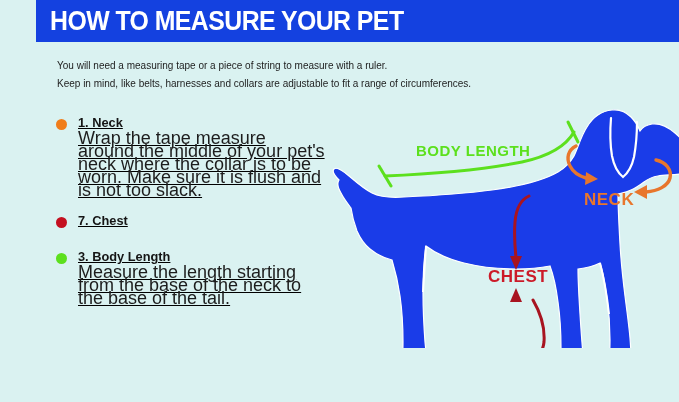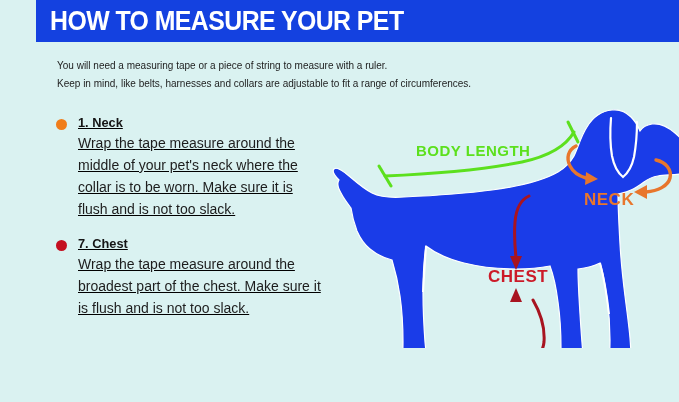--- a/index.html
+++ b/index.html
@@ -81,22 +81,22 @@
     border-radius: 50%;
   }
   .step-title {
     font-size: 12.8px;
     font-weight: bold;
     color: #151515;
     line-height: 16px;
     margin-bottom: 1px;
   }
   .step-body {
-    font-size: 14px;
-    line-height: 22px;
+    font-size: 18px;
+    line-height: 13px;
     color: #1d1d1d;
   }
 
   
   #diagram {
     position: absolute;
     left: 286px;
     top: 100px;
     width: 393px;
     height: 302px;
@@ -127,23 +127,27 @@
 
     <div class="step">
       <span class="step-bullet" style="background:#f07d1a"></span>
       <div class="step-title">1. Neck</div>
       <div class="step-body">Wrap the tape measure around the middle of your pet's neck where the collar is to be worn. Make sure it is flush and is not too slack.</div>
     </div>
 
     <div class="step" style="margin-bottom:20px">
       <span class="step-bullet" style="background:#c41020"></span>
       <div class="step-title">7. Chest</div>
-      <div class="step-body">Wrap the tape measure around the broadest part of the chest. Make sure it is flush and is not too slack.</div>
     </div>
 
+    <div class="step">
+      <span class="step-bullet" style="background:#5ce01e"></span>
+      <div class="step-title">3. Body Length</div>
+      <div class="step-body">Measure the length starting from the base of the neck to the base of the tail.</div>
+    </div>
 
   </div>
 
   <div id="diagram">
     <svg width="393" height="302" viewBox="0 0 393 302" xmlns="http://www.w3.org/2000/svg">
 
       <path fill="#1a3ce8" stroke="#ffffff" stroke-width="1.2" d="M 17,80
                C 12,75 10,71 12,69
                C 14,67 20,70 27,76
                C 34,82 42,89 50,93

